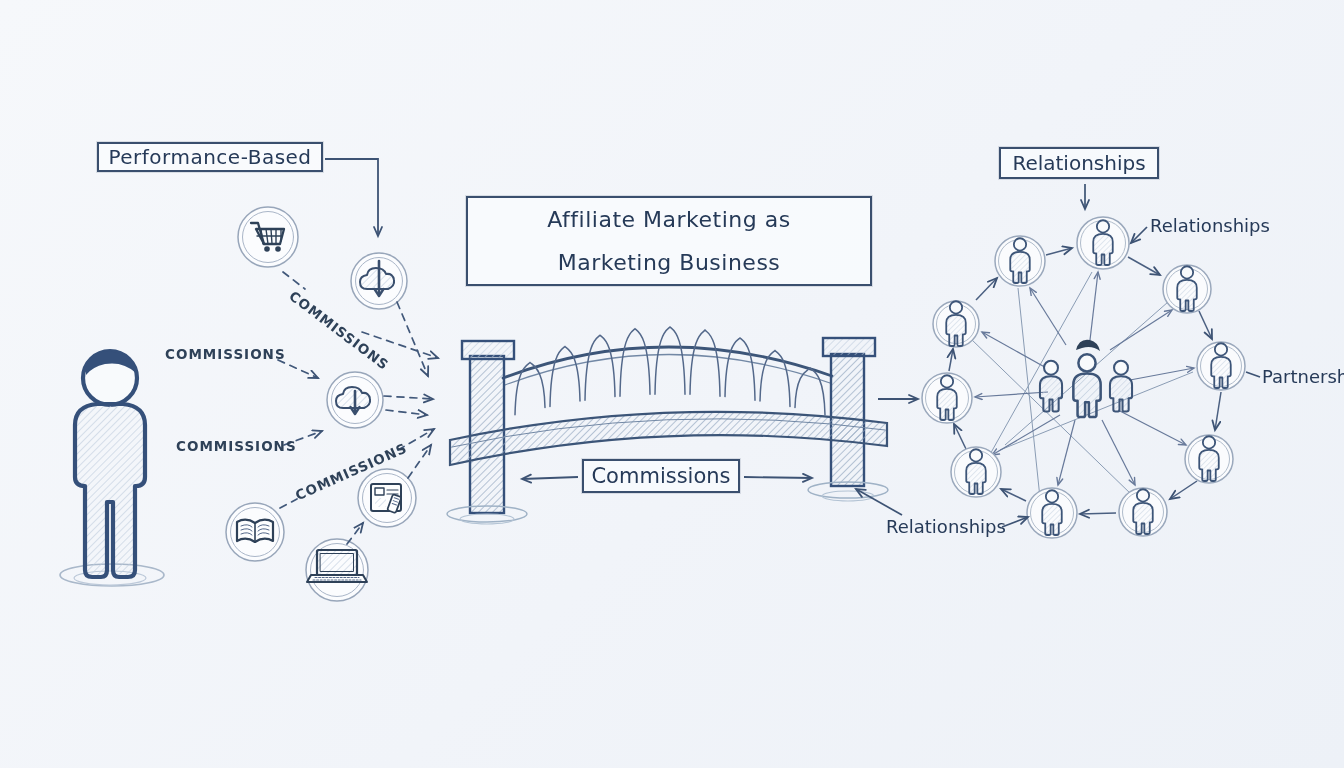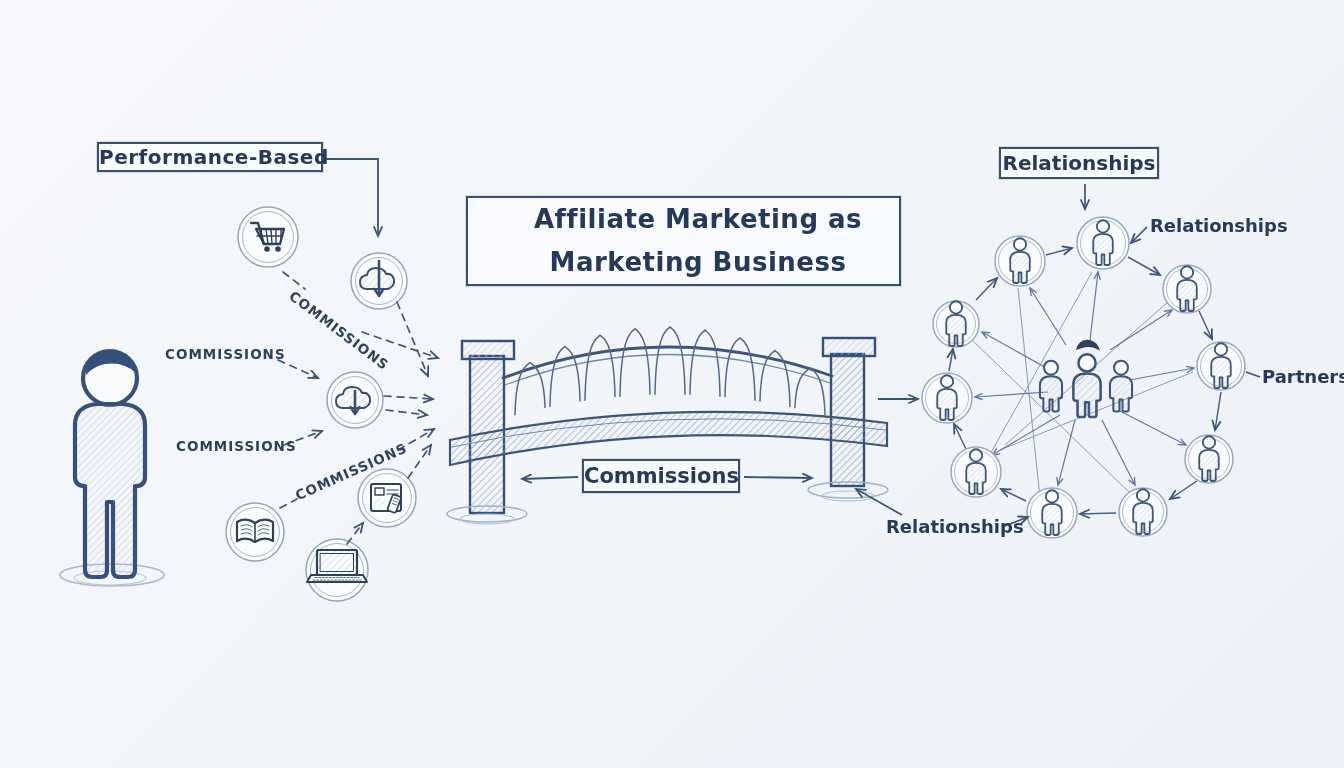--- a/index.html
+++ b/index.html
@@ -1,25 +1,25 @@
 <!DOCTYPE html>
 <html><head>
 <meta charset="utf-8">
 <style>
   html,body{margin:0;padding:0;}
   body{width:1344px;height:768px;overflow:hidden;
        font-family:"DejaVu Sans", sans-serif;}
   .canvas{position:relative;width:1344px;height:768px;overflow:hidden;
           background:linear-gradient(135deg,#f6f8fb 0%,#f1f4f9 55%,#edf1f7 100%);}
   svg.art{position:absolute;left:0;top:0;}
-  .lbl{position:absolute;color:#263a58;font-weight:bold;white-space:nowrap;}
+  .lbl{position:absolute;color:#263a58;font-weight:normal;white-space:nowrap;}
   .boxed{border:2px solid #3a4f6e;background:rgba(252,253,255,.6);
          text-align:center;box-shadow:0 0 0 1px rgba(58,79,110,.15);}
   #perf-box{left:97px;top:142px;width:222px;height:26px;font-size:20px;line-height:26px;letter-spacing:.5px;}
-  #title-box{left:466px;top:196px;width:402px;height:86px;font-size:26px;line-height:43px;letter-spacing:.5px;padding-left:29px;}
+  #title-box{left:466px;top:196px;width:402px;height:86px;font-size:22px;line-height:43px;letter-spacing:.5px;}
   #comm-box{left:582px;top:459px;width:154px;height:30px;font-size:21px;line-height:30px;}
   #rel-box{left:999px;top:147px;width:156px;height:28px;font-size:20px;line-height:28px;}
   #rel-top{left:1150px;top:215px;font-size:18px;}
   #rel-bottom{left:886px;top:516px;font-size:18px;}
   #partner{left:1262px;top:366px;font-size:18px;}
   .comm{position:absolute;font-size:13.5px;font-weight:bold;letter-spacing:1px;color:#2e4158;transform-origin:left center;}
   #comm1{left:291px;top:286px;transform:rotate(37deg);}
   #comm2{left:165px;top:346px;}
   #comm3{left:176px;top:438px;}
   #comm4{left:296px;top:488px;transform:rotate(-24deg);}

